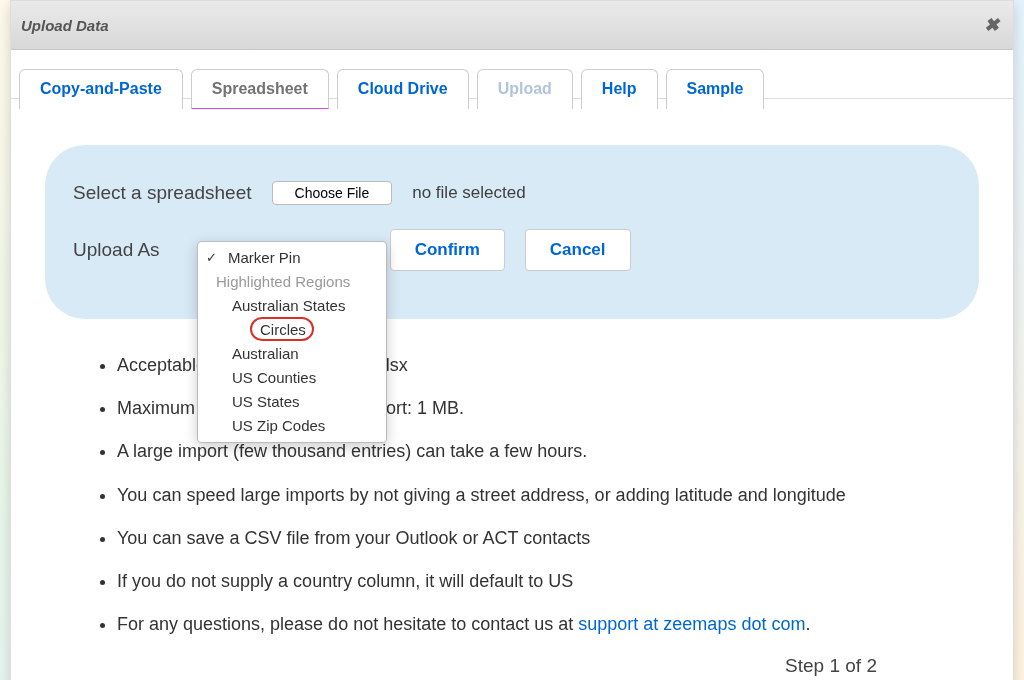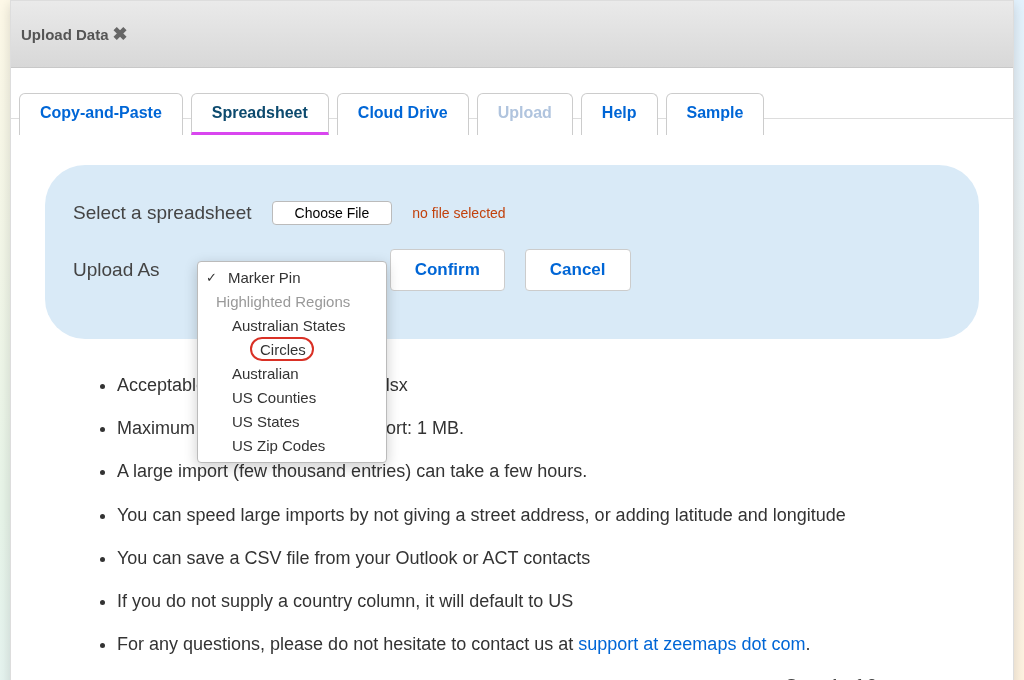--- a/index.html
+++ b/index.html
@@ -19,24 +19,25 @@
     left: 10px;
     top: 0;
     width: 1004px;
     background: #fff;
     border: 1px solid #ddd;
     box-shadow: 0 4px 12px rgba(0,0,0,0.15);
   }
   .dialog-header {
     background: linear-gradient(to bottom, #eaeaea, #d8d8d8);
     border-bottom: 1px solid #c8c8c8;
-    padding: 22px 10px;
+    padding: 13px 10px;
     display: flex;
-    justify-content: flex-start;
+    justify-content: space-between;
     align-items: center;
+    font-style: italic;
   }
   .dialog-title {
     font-weight: bold;
     font-size: 15px;
     color: #555;
   }
   .close-icon {
     font-size: 18px;
     font-weight: bold;
     color: #666;
@@ -53,25 +54,25 @@
     border: 1px solid #ccc;
     border-bottom: none;
     border-radius: 6px 6px 0 0;
     padding: 10px 20px;
     background: #fff;
     color: #0066d6;
     font-weight: bold;
     font-size: 16px;
     cursor: pointer;
     position: relative;
-    top: 17px;
+    top: 11px;
   }
   .tab.active {
-    color: #0c4a6e;
-    border-bottom: 3px solid #d946ef;
+    color: #737373;
+    border-bottom: 1px solid #d946ef;
   }
   .tab.disabled {
     color: #b0c4de;
     cursor: default;
   }
   .content {
     padding: 28px 16px 20px 16px;
   }
   .panel {
     background: #d9eaf7;
@@ -90,22 +91,22 @@
   }
   .choose-file {
     border: 1px solid #bbb;
     border-radius: 4px;
     background: #fff;
     padding: 3px 22px;
     font-size: 14px;
     cursor: pointer;
   }
   .no-file {
-    font-size: 14px;
-    color: #c2410c;
+    font-size: 17px;
+    color: #404040;
   }
   .btn {
     border: 1px solid #ccc;
     border-radius: 4px;
     background: #fff;
     color: #0066d6;
     font-weight: bold;
     font-size: 17px;
     padding: 10px 24px;
     cursor: pointer;

